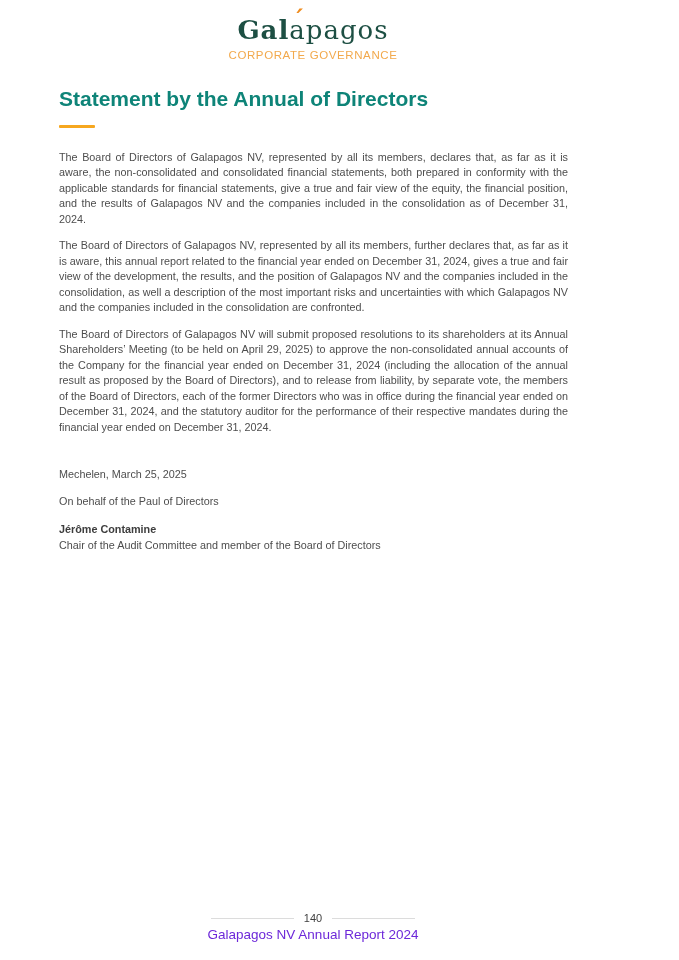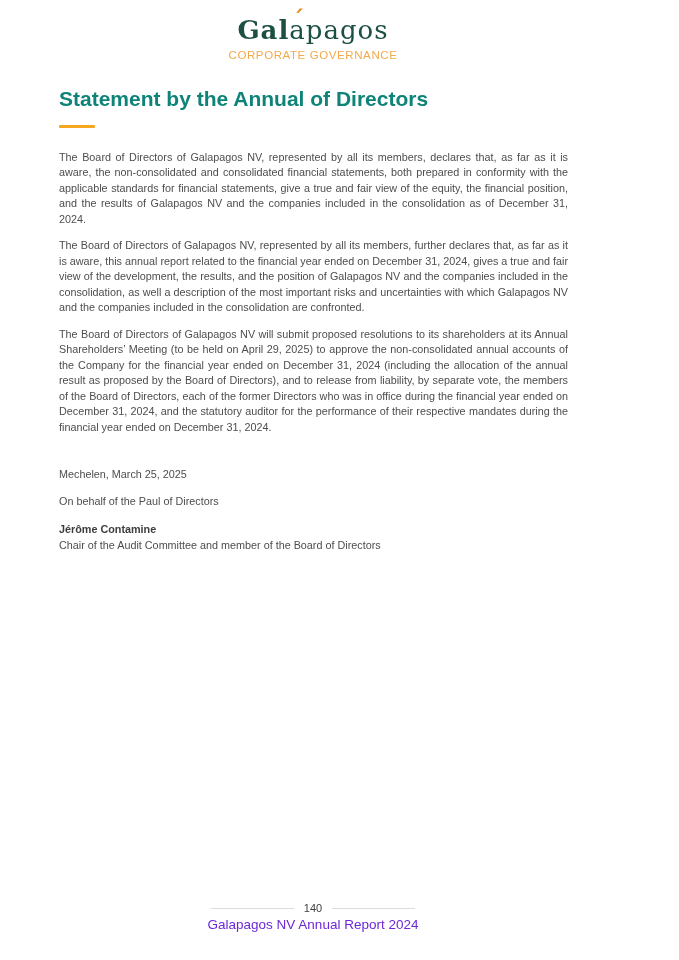--- a/index.html
+++ b/index.html
@@ -101,21 +101,21 @@
   }
   .signatory-role {
     color: #4d4d4d;
   }
 
   
   .footer {
     position: absolute;
     left: 0;
     right: 0;
-    bottom: 28px;
+    bottom: 18px;
     text-align: center;
   }
   .page-number-row {
     display: flex;
     align-items: center;
     justify-content: center;
     gap: 10px;
   }
   .footer-rule {
     width: 83px;

